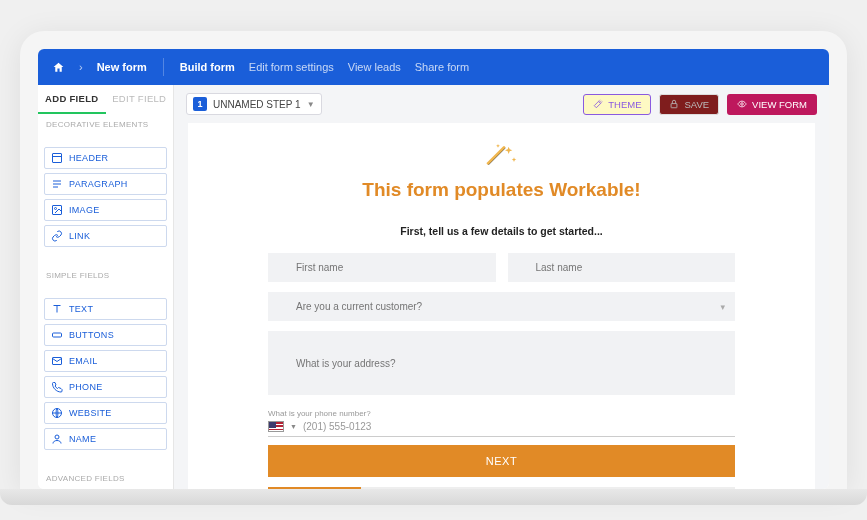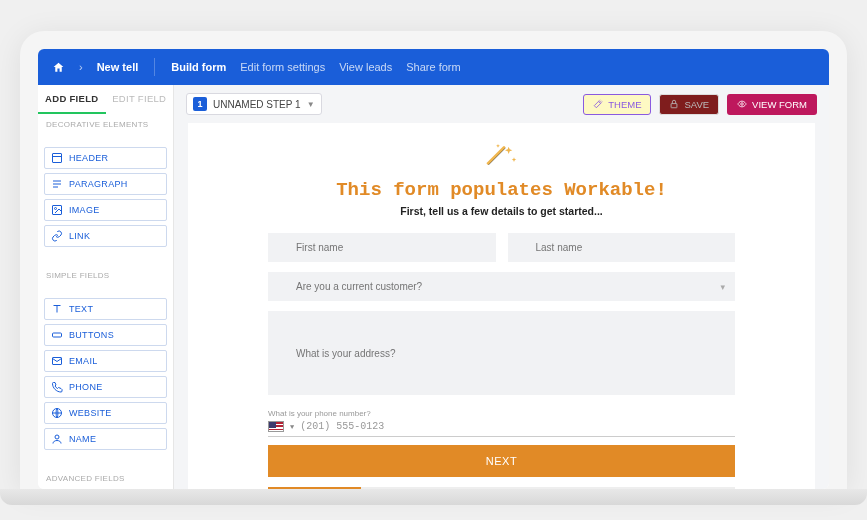--- a/index.html
+++ b/index.html
@@ -30,30 +30,30 @@
 .step-num { background:#1a5ed9; color:#fff; width:14px; height:14px; border-radius:2px; display:flex; align-items:center; justify-content:center; font-size:9px; font-weight:600; }
 .step-pill .caret { font-size:8px; color:#888; }
 .spacer { flex:1; }
 .btn { display:flex; align-items:center; gap:5px; font-size:9.5px; padding:4px 9px; border-radius:3px; cursor:pointer; border:1px solid transparent; }
 .btn-theme { background:#fef9c3; border-color:#8a5ae0; color:#8a5ae0; }
 .btn-save { background:#7f1d1d; border-color:#ddd; color:#bbb; cursor:not-allowed;justify-content:center; }
 .btn-view { background:#be185d; color:#fff; }
 .btn svg { width:10px; height:10px; }
 .form-preview { flex:1; margin:0 14px 0; background:#fff; overflow:hidden; padding:18px 80px 0; display:flex; flex-direction:column; align-items:center; }
 .wand { width:40px; height:30px; margin-bottom:8px; }
-.form-title { color:#e18a26; font-family: Liberation Mono, monospace; font-size:19px; font-weight:600; margin-bottom:4px; }
+.form-title { color:#e18a26; font-family: Liberation Sans, sans-serif; font-size:19px; font-weight:600; margin-bottom:24px; }
 .form-sub { font-size:10.5px; font-weight:600; color:#222; margin-bottom:16px; }
 .form-row { display:flex; gap:12px; width:100%; margin-bottom:10px; }
 .form-input { flex:1; background:#f1f2f4; border:none; padding:9px 28px; font-size:10px; color:#999; }
 .form-input.full { width:100%; }
 .select-wrap { position:relative; width:100%; margin-bottom:10px; }
 .select-wrap::after { content:"▾"; position:absolute; right:10px; top:50%; transform:translateY(-50%); font-size:9px; color:#aaa; pointer-events:none; }
 .underline-field { width:100%; margin-bottom:8px; }
 .underline-field .uf-label { font-size:8px; color:#999; margin-bottom:3px; }
-.underline-field .uf-row { display:flex; align-items:center; gap:6px; border-bottom:1px solid #ccc; padding-bottom:4px;font-family:Liberation Mono, monospace; }
+.underline-field .uf-row { display:flex; align-items:center; gap:6px; border-bottom:1px solid #ccc; padding-bottom:4px; }
 .flag { width:16px; height:11px; background:linear-gradient(to bottom, #b22234 0 8%, #fff 8% 16%, #b22234 16% 24%, #fff 24% 32%, #b22234 32% 40%, #fff 40% 48%, #b22234 48% 56%, #fff 56% 64%, #b22234 64% 72%, #fff 72% 80%, #b22234 80% 88%, #fff 88% 100%); position:relative; border:0.5px solid #999; }
 .flag::before { content:""; position:absolute; left:0; top:0; width:7px; height:6px; background:#3c3b6e; }
 .uf-row .caret { font-size:7px; color:#888; }
 .uf-row .ph { font-size:10px; color:#999; flex:1; }
 .next-btn { width:100%; background:#e18a26; color:#fff; border:none; padding:10px; font-size:11px; letter-spacing:.5px; cursor:pointer; margin-bottom:10px; }
 .progress { width:100%; height:2px; background:#eee; position:relative; }
 .progress::before { content:""; position:absolute; left:0; top:0; height:100%; width:20%; background:#e18a26; }
 </style>
 </head>
 <body>
@@ -61,21 +61,21 @@
 <div class="laptop">
 <div class="screen">
 
 <div class="topbar">
   <span class="home">
     <svg viewBox="0 0 24 24">
             <path d="M12 3l9 8h-3v9h-4v-6H10v6H6v-9H3z"></path>
           </svg>
   </span>
   <span class="chev">›</span>
-  <span class="crumb-current">New tell</span>
+  <span class="crumb-current">New form</span>
   <span class="divider"></span>
   <span class="navlink active">Build form</span>
   <span class="navlink">Edit form settings</span>
   <span class="navlink">View leads</span>
   <span class="navlink">Share form</span>
 </div>
 
 <div class="workspace">
 
 <div class="sidebar">

